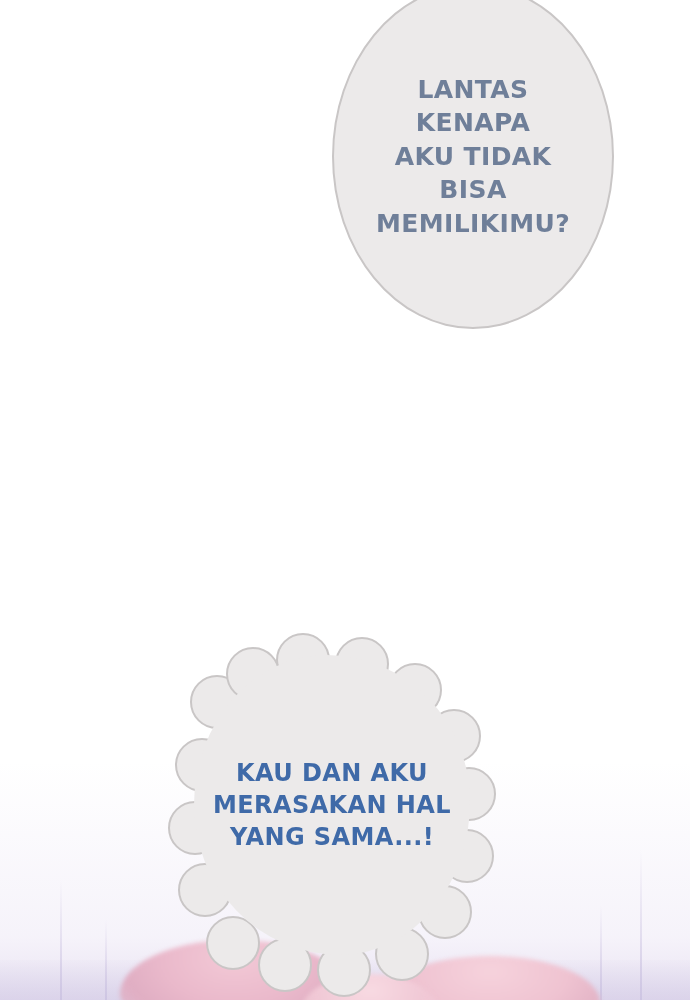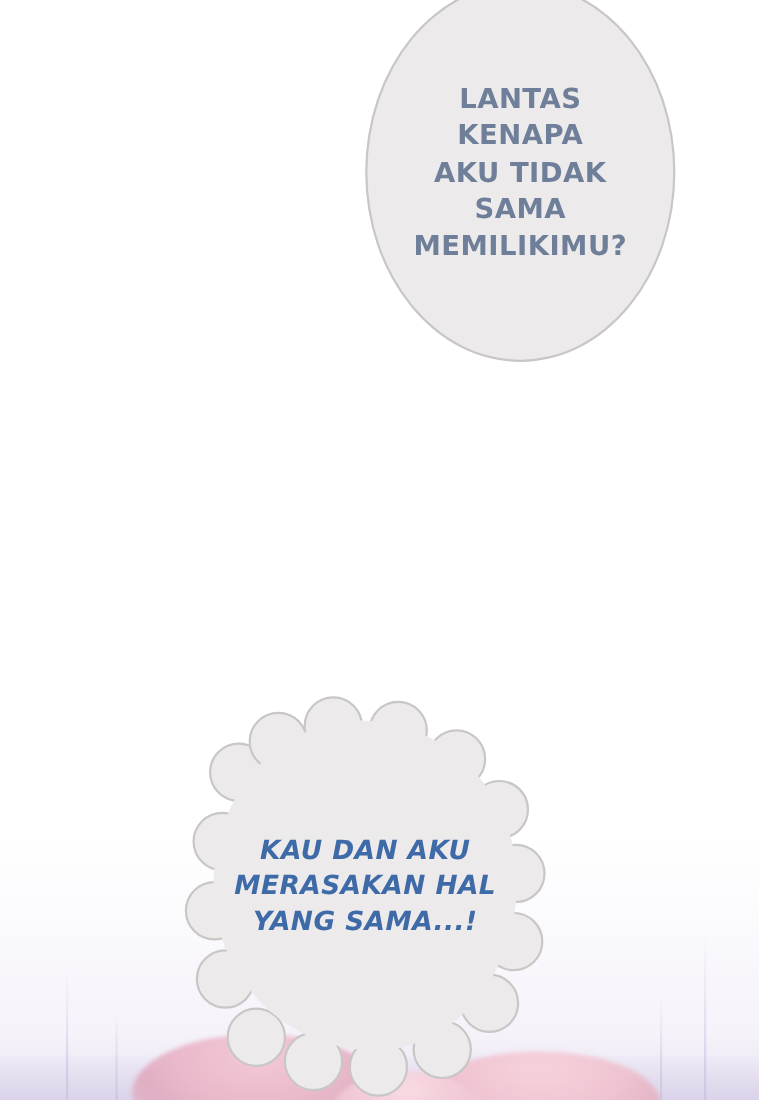--- a/index.html
+++ b/index.html
@@ -128,21 +128,21 @@
   <div class="streak" style="left:105px;height:80px;"></div>
   <div class="streak" style="left:640px;height:150px;"></div>
   <div class="streak" style="left:600px;height:95px;"></div>
 
   <div class="hair-blob hair-left"></div>
   <div class="hair-blob hair-right"></div>
   <div class="hair-blob hair-center"></div>
 
   <div class="balloon" id="balloon-top">
     <span class="balloon-text">LANTAS KENAPA
-AKU TIDAK SAMA
+AKU TIDAK BISA
 MEMILIKIMU?</span>
   </div>
 
   <div id="balloon-bottom-wrap" style="position:absolute;left:172px;top:633px;width:320px;height:345px;">
 
     <div class="scallop" style="left:18px;  top:42px;  width:54px; height:54px;"></div>
     <div class="scallop" style="left:3px;   top:105px; width:54px; height:54px;"></div>
     <div class="scallop" style="left:-4px;  top:168px; width:54px; height:54px;"></div>
     <div class="scallop" style="left:6px;   top:230px; width:54px; height:54px;"></div>
     <div class="scallop" style="left:34px;  top:283px; width:54px; height:54px;"></div>
@@ -153,20 +153,20 @@
     <div class="scallop" style="left:268px; top:196px; width:54px; height:54px;"></div>
     <div class="scallop" style="left:270px; top:134px; width:54px; height:54px;"></div>
     <div class="scallop" style="left:255px; top:76px;  width:54px; height:54px;"></div>
     <div class="scallop" style="left:216px; top:30px;  width:54px; height:54px;"></div>
     <div class="scallop" style="left:163px; top:4px;   width:54px; height:54px;"></div>
     <div class="scallop" style="left:104px; top:0px;   width:54px; height:54px;"></div>
     <div class="scallop" style="left:54px;  top:14px;  width:54px; height:54px;"></div>
 
     <div class="balloon-inner-mask" style="left:22px;top:22px;width:276px;height:300px;"></div>
 
-    <div class="balloon" style="left:22px;top:22px;width:276px;height:300px;border:none;background:transparent;z-index:4;color:#3f6aa8;font-size:24px;font-weight:700;padding:0 14px;font-style:italic;">
+    <div class="balloon" style="left:22px;top:22px;width:276px;height:300px;border:none;background:transparent;z-index:4;color:#3f6aa8;font-size:24px;font-weight:700;padding:0 14px;">
       <span class="balloon-text">KAU DAN AKU
 MERASAKAN HAL
 YANG SAMA...!</span>
     </div>
   </div>
 
 </div>
 
 </body></html>

